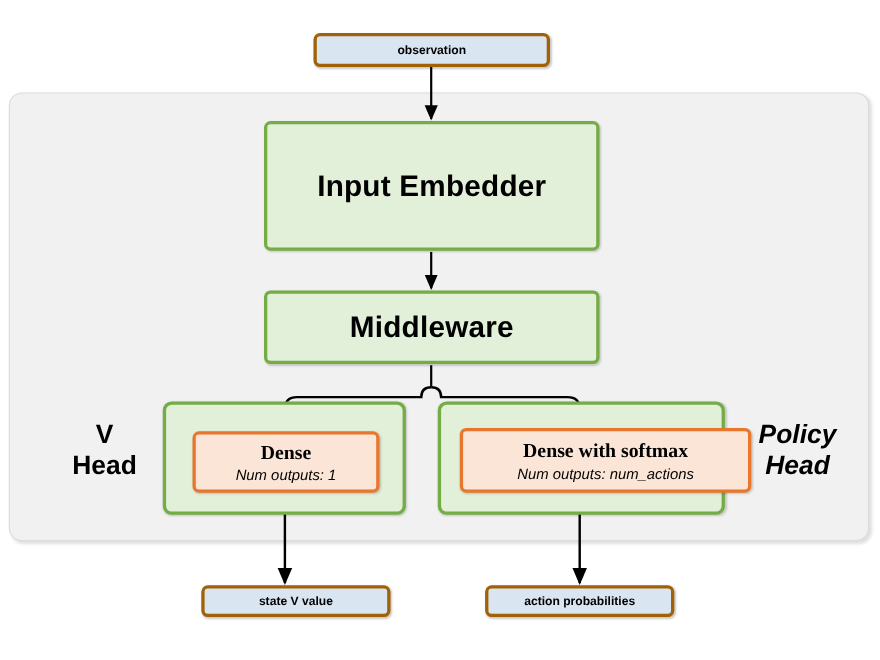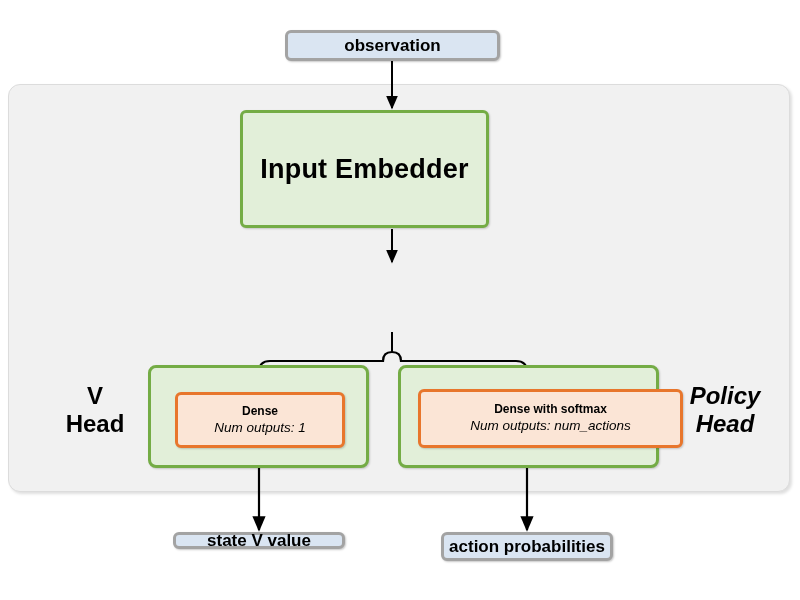--- a/index.html
+++ b/index.html
@@ -43,25 +43,25 @@
     width: 782px;
     height: 408px;
     background: #f1f1f1;
     border: 1px solid #dcdcdc;
     border-radius: 12px;
     box-shadow: 2px 2px 3px rgba(0,0,0,0.13);
   }
   
   .io-box {
     background: #dae5f2;
-    border: 3px solid #a3a3a3;
+    border: 3px solid #a16207;
     border-radius: 6px;
     box-shadow: 1px 1px 2px rgba(0,0,0,0.22);
     font-weight: bold;
-    font-size: 17px;
+    font-size: 11px;
     color: #000000;
   }
   
   .green-box {
     background: #e2efd9;
     border: 3px solid #74ac45;
     border-radius: 6px;
     box-shadow: 1px 1px 2px rgba(0,0,0,0.18);
     color: #000000;
   }
@@ -79,23 +79,24 @@
   }
   
   .orange-box {
     background: #fbe5d6;
     border: 3px solid #e8762c;
     border-radius: 6px;
     box-shadow: 1px 1px 2px rgba(0,0,0,0.18);
     color: #000000;
   }
   .orange-title {
-    font-size: 12px;
+    font-size: 18px;
     font-weight: bold;
     line-height: 1.35;
+    font-family: Liberation Serif, serif;
   }
   .orange-sub {
     font-size: 13.5px;
     font-weight: normal;
     line-height: 1.35;
     font-style: italic;
   }
   
   .side-label {
     position: absolute;
@@ -130,24 +131,27 @@
 
     <line x1="259" y1="448" x2="259" y2="530" stroke="#000000" stroke-width="2.2" marker-end="url(#arrowhead)"></line>
 
     <line x1="527" y1="448" x2="527" y2="530" stroke="#000000" stroke-width="2.2" marker-end="url(#arrowhead)"></line>
   </svg>
 
   <div class="node io-box" style="left:285px; top:30px; width:215px; height:31px;">
     <span>observation</span>
   </div>
 
-  <div class="node green-box" style="left:240px; top:110px; width:249px; height:118px;">
+  <div class="node green-box" style="left:240px; top:110px; width:305px; height:118px;">
     <span class="big-label">Input Embedder</span>
   </div>
 
+  <div class="node green-box" style="left:240px; top:264px; width:305px; height:67px;">
+    <span class="big-label">Middleware</span>
+  </div>
 
   <div class="side-label" style="left:40px; top:382px; width:110px;">
     <div>V</div>
     <div>Head</div>
   </div>
 
   <div class="node head-box" style="left:148px; top:365px; width:221px; height:103px;"></div>
 
   <div class="node orange-box" style="left:175px; top:392px; width:170px; height:56px;">
     <span class="orange-title">Dense</span>
@@ -159,21 +163,21 @@
     <div>Head</div>
   </div>
 
   <div class="node head-box" style="left:398px; top:365px; width:261px; height:103px;"></div>
 
   <div class="node orange-box" style="left:418px; top:389px; width:265px; height:59px;">
     <span class="orange-title">Dense with softmax</span>
     <span class="orange-sub">Num outputs: num_actions</span>
   </div>
 
-  <div class="node io-box" style="left:173px; top:532px; width:172px; height:17px;">
+  <div class="node io-box" style="left:183px; top:532px; width:172px; height:29px;">
     <span>state V value</span>
   </div>
 
   <div class="node io-box" style="left:441px; top:532px; width:172px; height:29px;">
     <span>action probabilities</span>
   </div>
 
 </div>
 
 </body></html>

